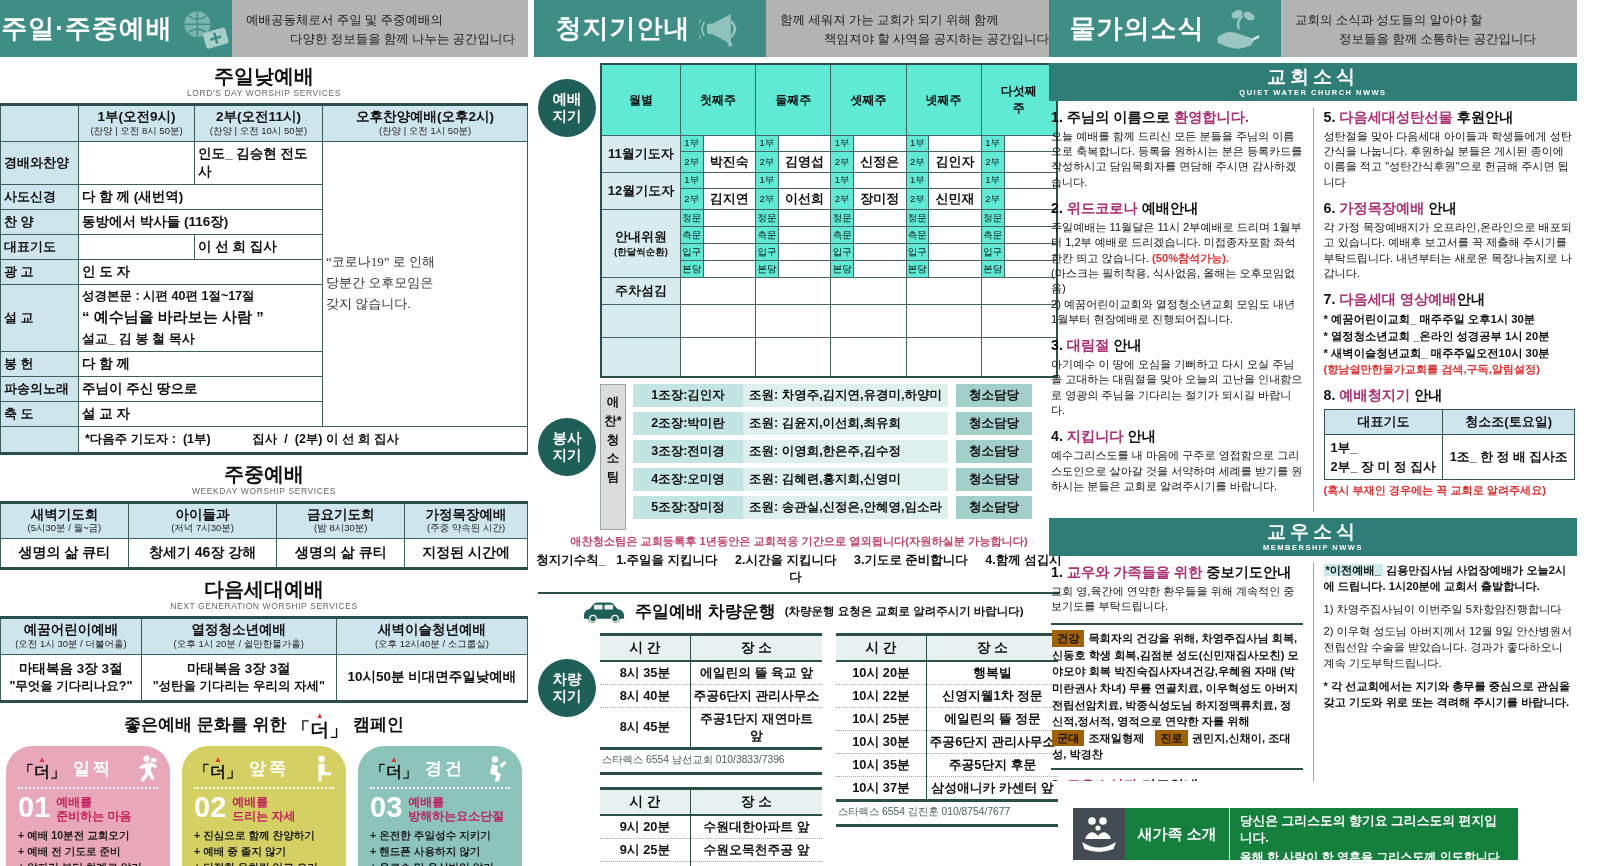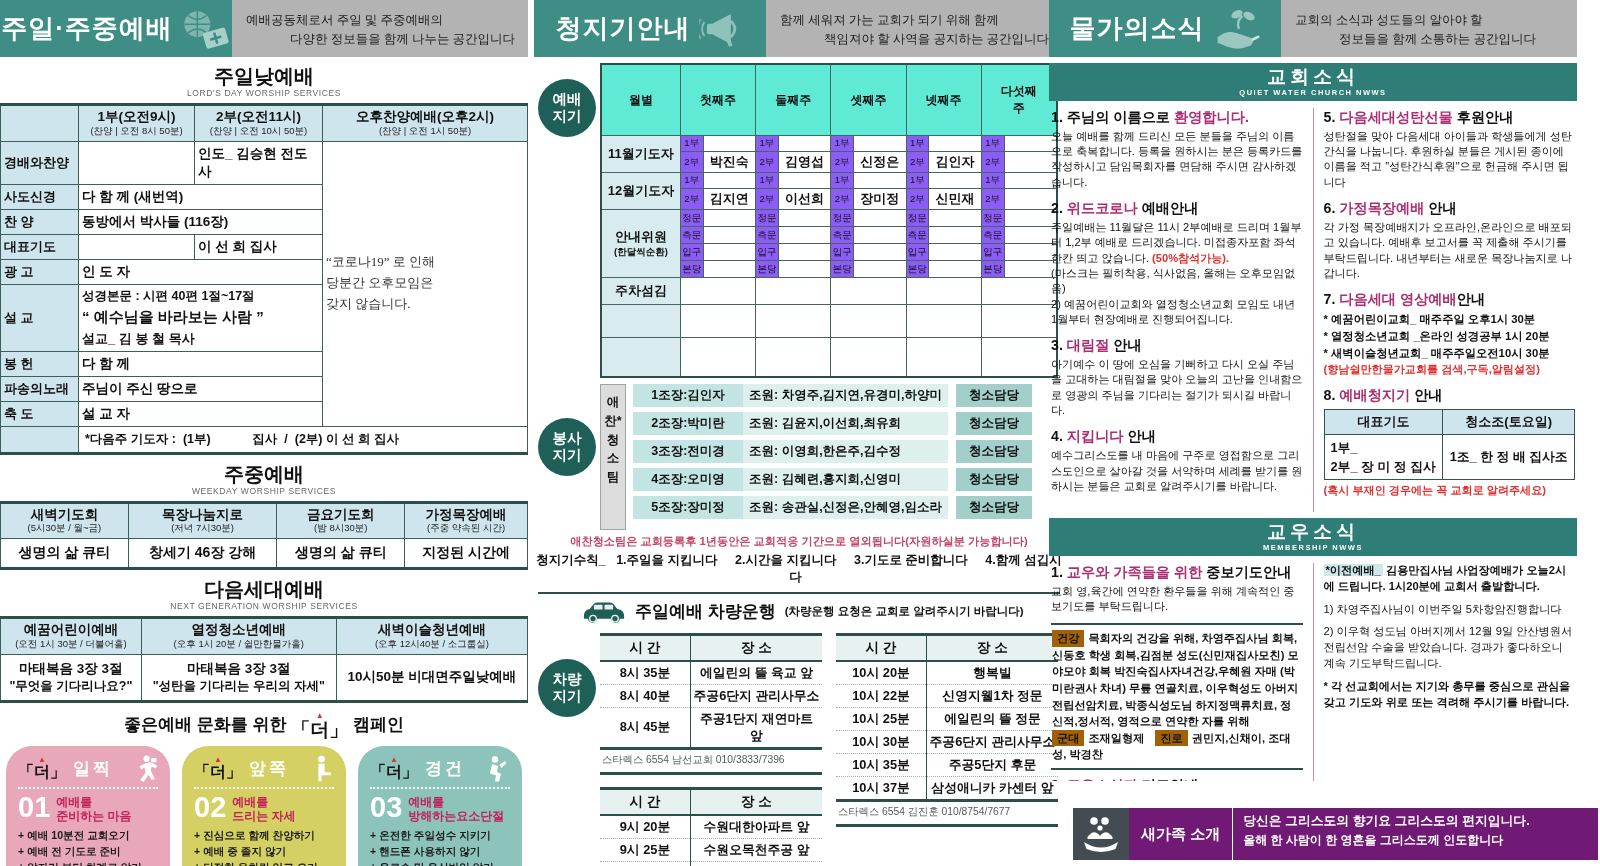--- a/index.html
+++ b/index.html
@@ -67,21 +67,21 @@
 .bcol{flex:0 0 66px;display:flex;justify-content:center;align-items:flex-start}
 .badge{width:58px;height:58px;border-radius:50%;background:#1e5f58;color:#fff;display:flex;
   align-items:center;justify-content:center;text-align:center;font-size:14.5px;font-weight:bold;
   line-height:1.2;white-space:pre-line}
 .pt1{padding-top:16px}.pt2{padding-top:34px}.pt3{padding-top:30px}
 .mt{width:458px;border:2px solid #2b4f4a}
 .mt th,.mt td{border:1px solid #47655f}
 .mt th{background:#5eead4;font-size:12px;padding:18px}
 .mlab{background:#d8ecef;font-weight:bold;font-size:13px;text-align:center;padding:2px}
 .mlab .g2{font-size:9.5px;font-weight:bold}
-.msub{background:#8b5cf6;font-size:9.5px;text-align:center;padding:1px;width:21px}
+.msub{background:#5eead4;font-size:9.5px;text-align:center;padding:1px;width:21px}
 .mval{background:#fff;font-size:13px;font-weight:bold;text-align:center;width:54px;padding:1px}
 .gr td{height:14px}
 .pk td{height:22px}
 .e1 td{height:28px}.e2 td{height:34px}
 
 .vlab{flex:0 0 24px;margin-right:7px;background:#dcdcdc;border:1px solid #9aa7a4;
   width:24px;word-break:break-all;text-align:center;font-size:12.5px;font-weight:bold;
   line-height:1.5;padding:8px 0;height:128px}
 .teams{flex:1;padding-right:4px}
 .team{display:flex;align-items:stretch;margin-bottom:5px;font-size:12.5px}
@@ -125,21 +125,21 @@
 .wt .cA{line-height:1.5}
 .wt .cB{text-align:center}
 .pb{border-top:2px solid #2b4f4a;border-bottom:2px solid #2b4f4a;padding:5px 1px;margin:6px 0;
   font-size:11.2px;line-height:1.48;font-weight:bold}
 .pl{background:#a16207;padding:0 5px;margin-right:4px;font-weight:bold;display:inline-block}
 .hl{background:#cde9ea;font-weight:bold;padding:0 2px}
 .mp{font-size:11.2px;line-height:1.42;margin-bottom:7px}
 .mpb{font-weight:bold}
 
 
-.nf{position:absolute;left:1073px;top:808px;width:525px;height:52px;display:flex;background:#701a75}
+.nf{position:absolute;left:1073px;top:808px;width:445px;height:52px;display:flex;background:#15803d}
 .nfi{width:56px;background:#434c52;display:flex;align-items:center;justify-content:center}
 .nfl{color:#fff;font-size:15px;font-weight:bold;display:flex;align-items:center;padding:0 12px;
   border-right:1px solid #fff;white-space:nowrap}
 .nft{color:#fff;padding:5px 10px;display:flex;flex-direction:column;gap:2px}
 .nft .a{font-size:12.8px;font-weight:bold}
 .nft .b{font-size:12px;font-weight:bold}
 </style>
 </head>
 <body>
 
@@ -247,21 +247,21 @@
   <div class="secT">주중예배</div>
   <div class="secS">WEEKDAY WORSHIP SERVICES</div>
   <table class="t2">
     <thead>
           <tr>
       <th>
               <span class="thb">새벽기도회</span>
               <span class="ths">(5시30분 / 월~금)</span>
             </th>
       <th>
-              <span class="thb">목장나눔지로</span>
+              <span class="thb">아이들과</span>
               <span class="ths">(저녁 7시30분)</span>
             </th>
       <th>
               <span class="thb">금요기도회</span>
               <span class="ths">(밤 8시30분)</span>
             </th>
       <th>
               <span class="thb">가정목장예배</span>
               <span class="ths">(주중 약속된 시간)</span>
             </th>

